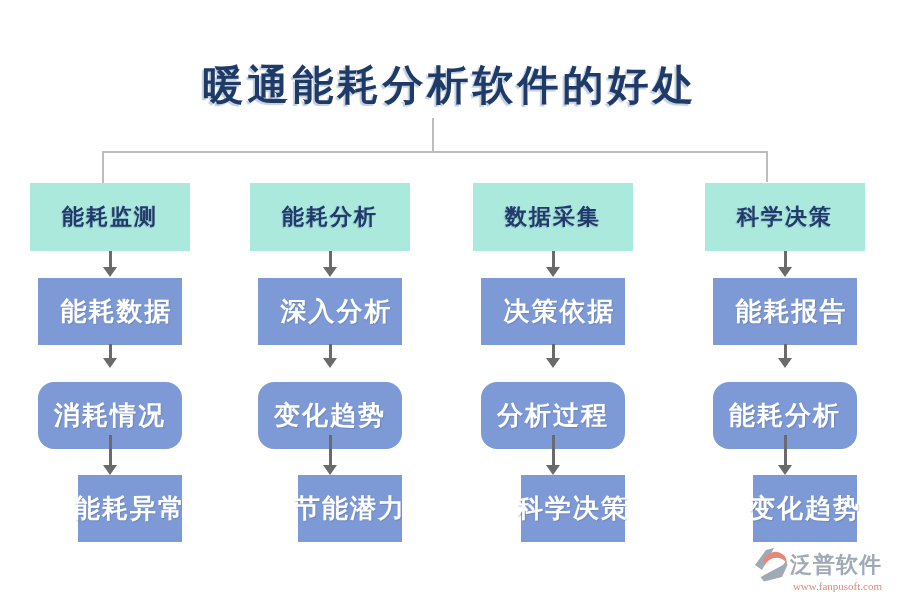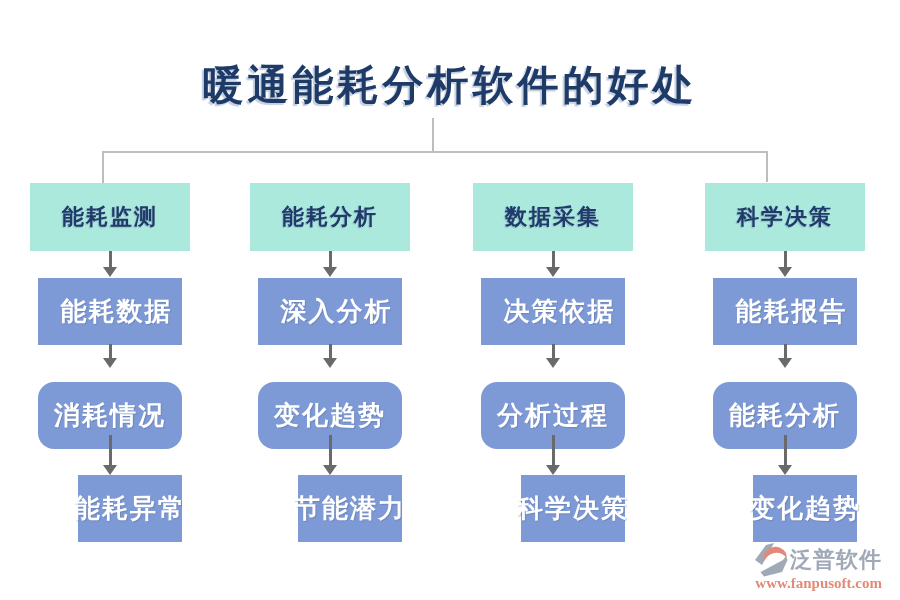--- a/index.html
+++ b/index.html
@@ -111,22 +111,22 @@
   .watermark .brand-name {
     font-size: 22px;
     font-weight: bold;
     letter-spacing: 1px;
     color: var(--brand-gray, #98a2b0);
     white-space: nowrap;
   }
   .watermark .brand-url {
     margin-top: -3px;
     text-align: right;
-    font-size: 15px;
-    font-weight: bold;
+    font-size: 11px;
+    font-weight: normal;
     font-family: "Liberation Serif", "DejaVu Serif", serif;
     color: var(--brand-orange, #e2806c);
     white-space: nowrap;
   }
 </style>
 </head>
 <body>
 
 <div class="canvas">
 

